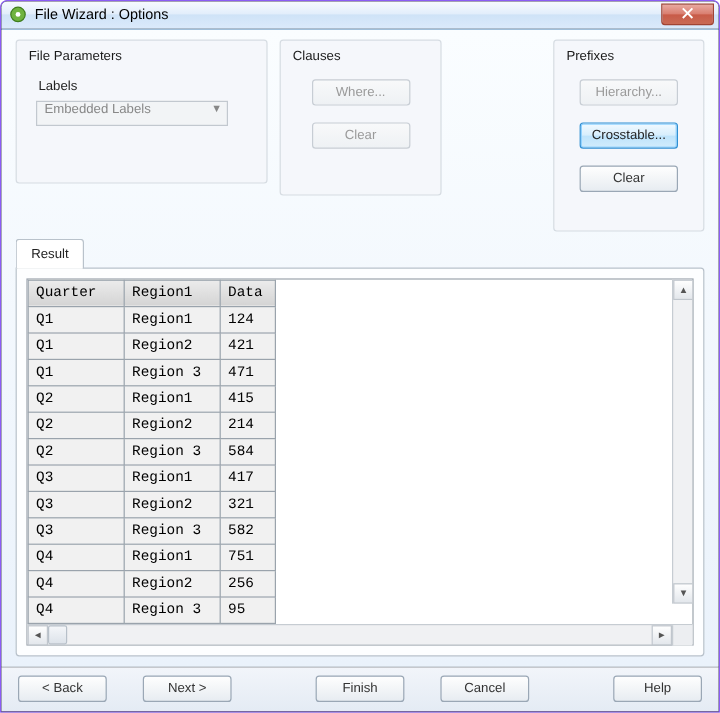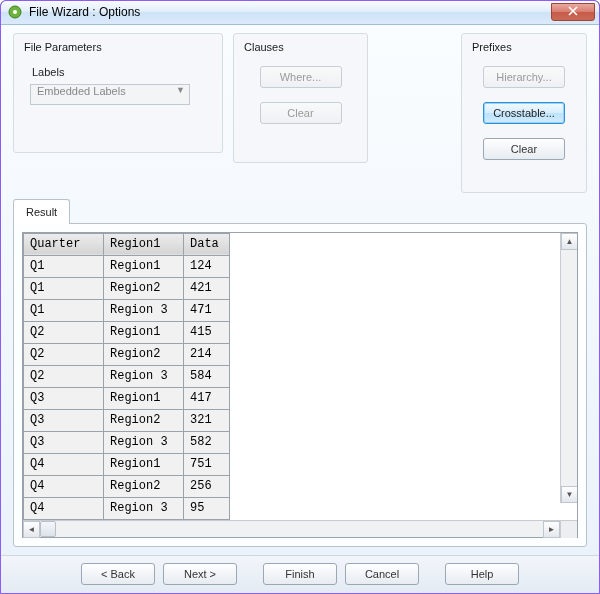--- a/index.html
+++ b/index.html
@@ -207,21 +207,21 @@
     border: 1px solid #b7c0c9;
     border-radius: 2px;
   }
   .hscroll .corner { width: 17px; height: 17px; background: #eceef1; border-left:1px solid #c6ccd2; }
   .footer {
     height: 46px;
     border-top: 1px solid #cfd7df;
     background: linear-gradient(to bottom, #f2f5fa, #e4ebf4);
     display: flex;
     align-items: center;
-    justify-content: center;
+    justify-content: space-between;
     gap: 8px;
     padding: 0 14px;
   }
   .footer .btn { min-width: 74px; }
   .footer .gap { width: 10px; }
 </style>
 </head>
 <body>
 
 <div class="window">

